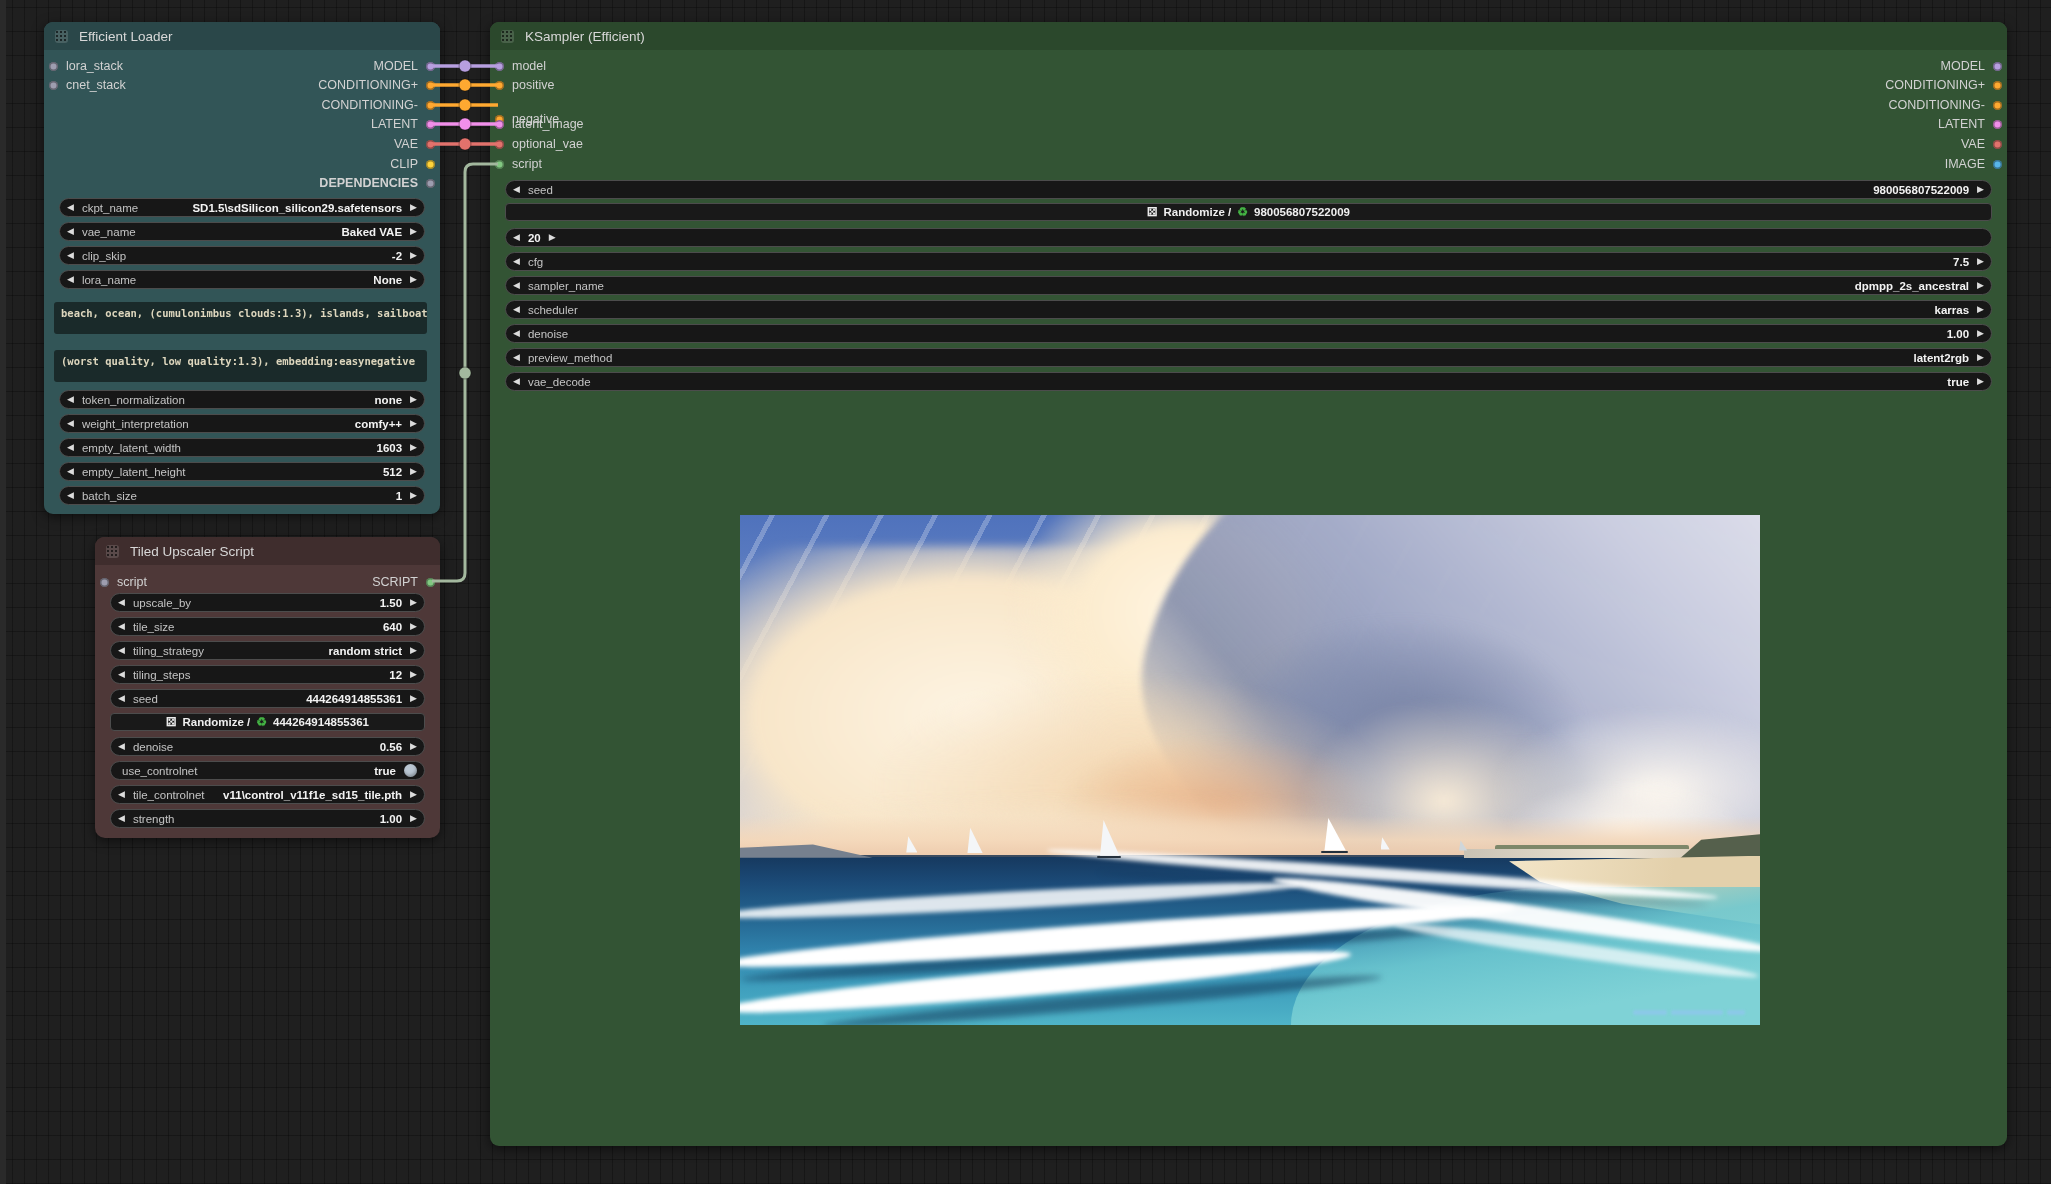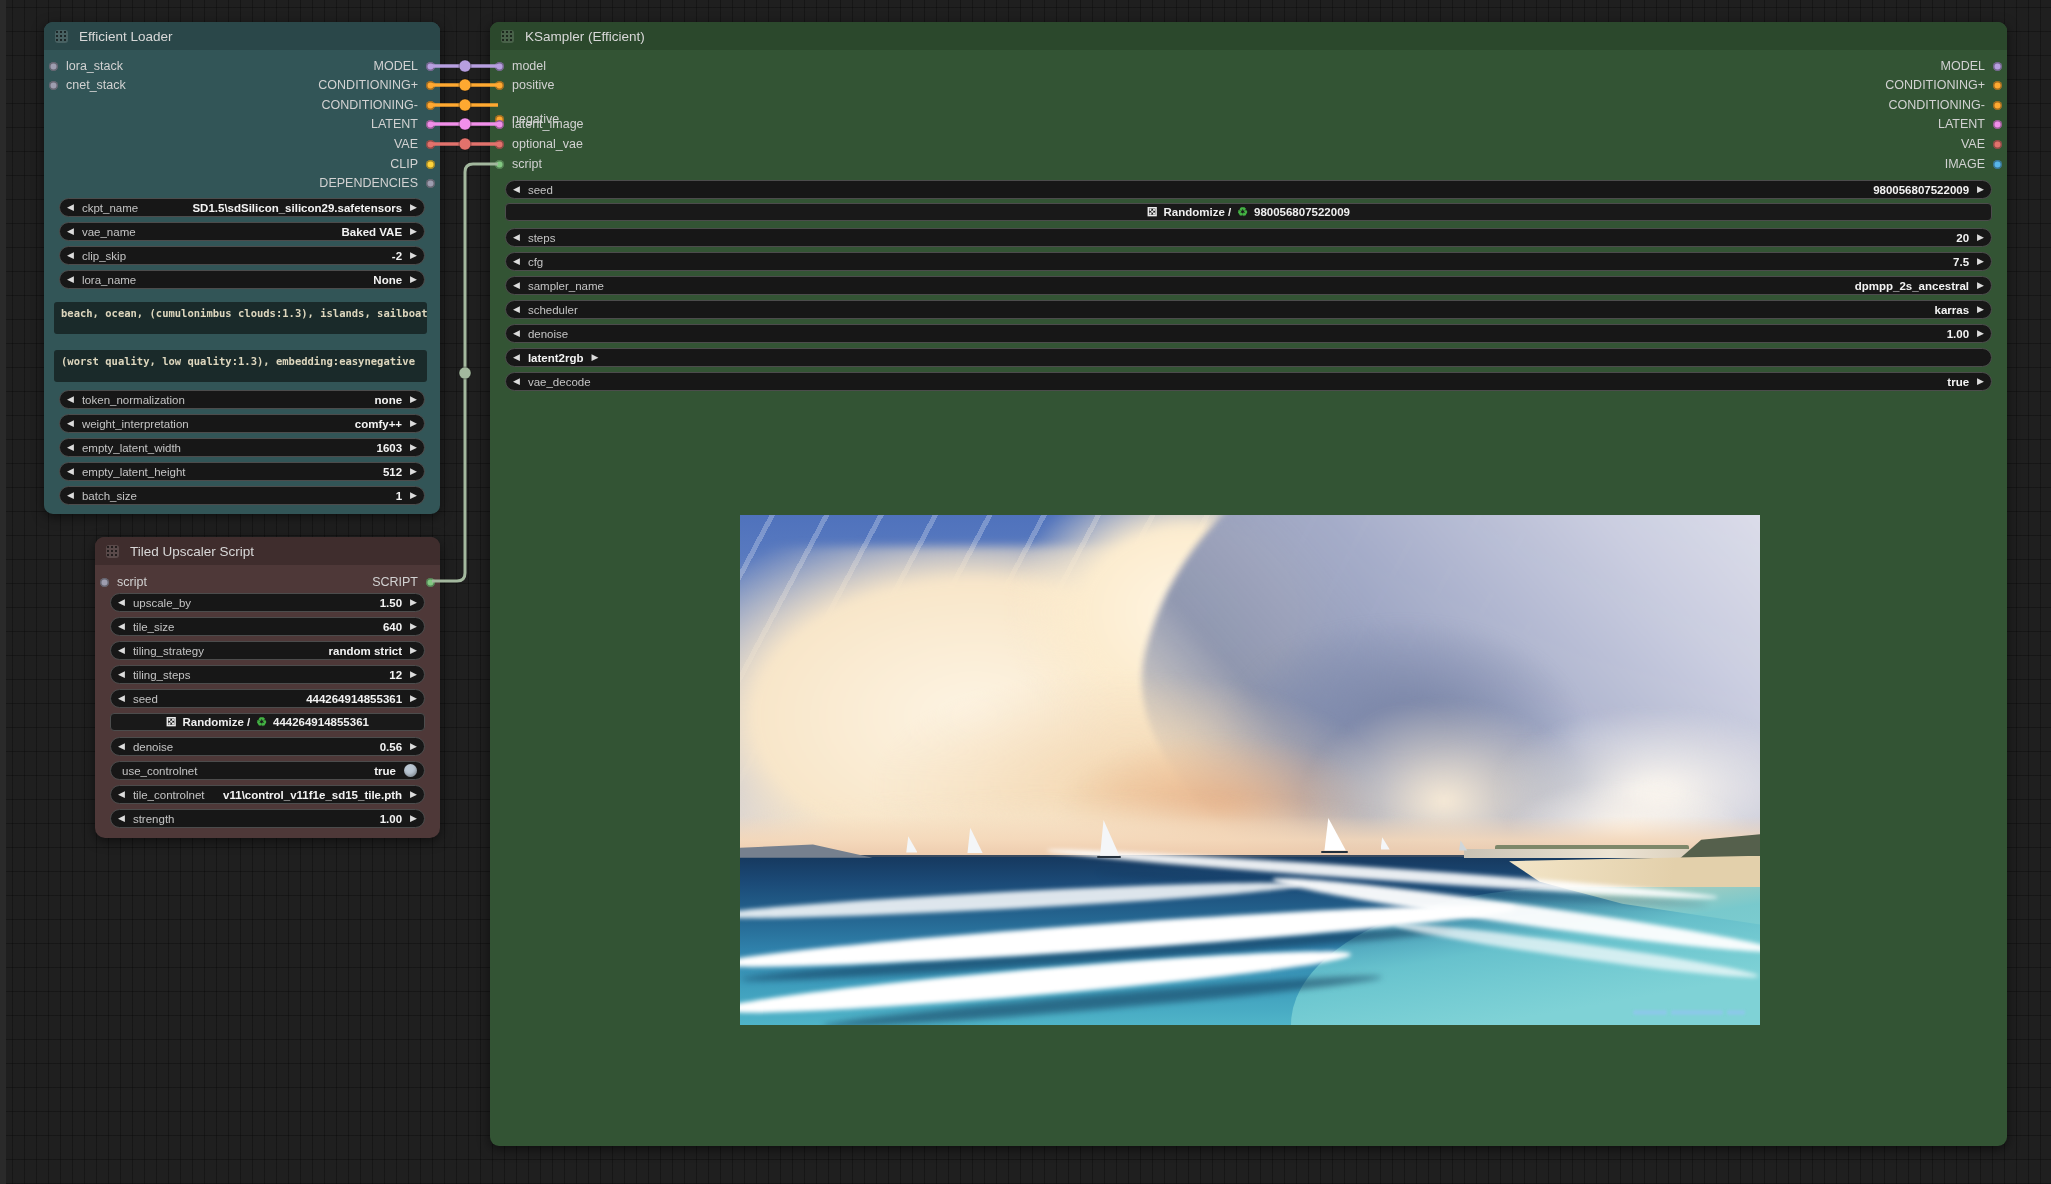--- a/index.html
+++ b/index.html
@@ -151,21 +151,21 @@
       <span class="dot" style="background-color: rgb(241, 143, 234);"></span>
     </div>
     <div class="slot out" style="top:113px;">
       <span>VAE</span>
       <span class="dot" style="background-color: rgb(226, 114, 108);"></span>
     </div>
     <div class="slot out" style="top:133px;">
       <span>CLIP</span>
       <span class="dot" style="background-color: rgb(255, 212, 59);"></span>
     </div>
-    <div class="slot out" style="top:152px;">
+    <div class="slot out" style="top:152px;font-weight:bold;">
       <span>DEPENDENCIES</span>
       <span class="dot" style="background-color: rgb(157, 157, 175);"></span>
     </div>
 
     <div class="widget" style="top:176px;">
       <span class="arr">◀</span>
       <span class="lbl">ckpt_name</span>
       <span class="val">SD1.5\sdSilicon_silicon29.safetensors</span>
       <span class="arr">▶</span>
     </div>
@@ -359,21 +359,20 @@
       <span class="arr">▶</span>
     </div>
     <div class="rand-btn" style="top:181px;">
       <span class="dice">⚄</span>
       <span>Randomize /</span>
       <span class="recycle">♻</span>
       <span>980056807522009</span>
     </div>
     <div class="widget" style="top:206px;">
       <span class="arr">◀</span>
-      <span class="lbl">steps</span>
       <span class="val">20</span>
       <span class="arr">▶</span>
     </div>
     <div class="widget" style="top:230px;">
       <span class="arr">◀</span>
       <span class="lbl">cfg</span>
       <span class="val">7.5</span>
       <span class="arr">▶</span>
     </div>
     <div class="widget" style="top:254px;">
@@ -389,20 +388,21 @@
       <span class="arr">▶</span>
     </div>
     <div class="widget" style="top:302px;">
       <span class="arr">◀</span>
       <span class="lbl">denoise</span>
       <span class="val">1.00</span>
       <span class="arr">▶</span>
     </div>
     <div class="widget" style="top:326px;">
       <span class="arr">◀</span>
+      <span class="lbl">preview_method</span>
       <span class="val">latent2rgb</span>
       <span class="arr">▶</span>
     </div>
     <div class="widget" style="top:350px;">
       <span class="arr">◀</span>
       <span class="lbl">vae_decode</span>
       <span class="val">true</span>
       <span class="arr">▶</span>
     </div>
 

